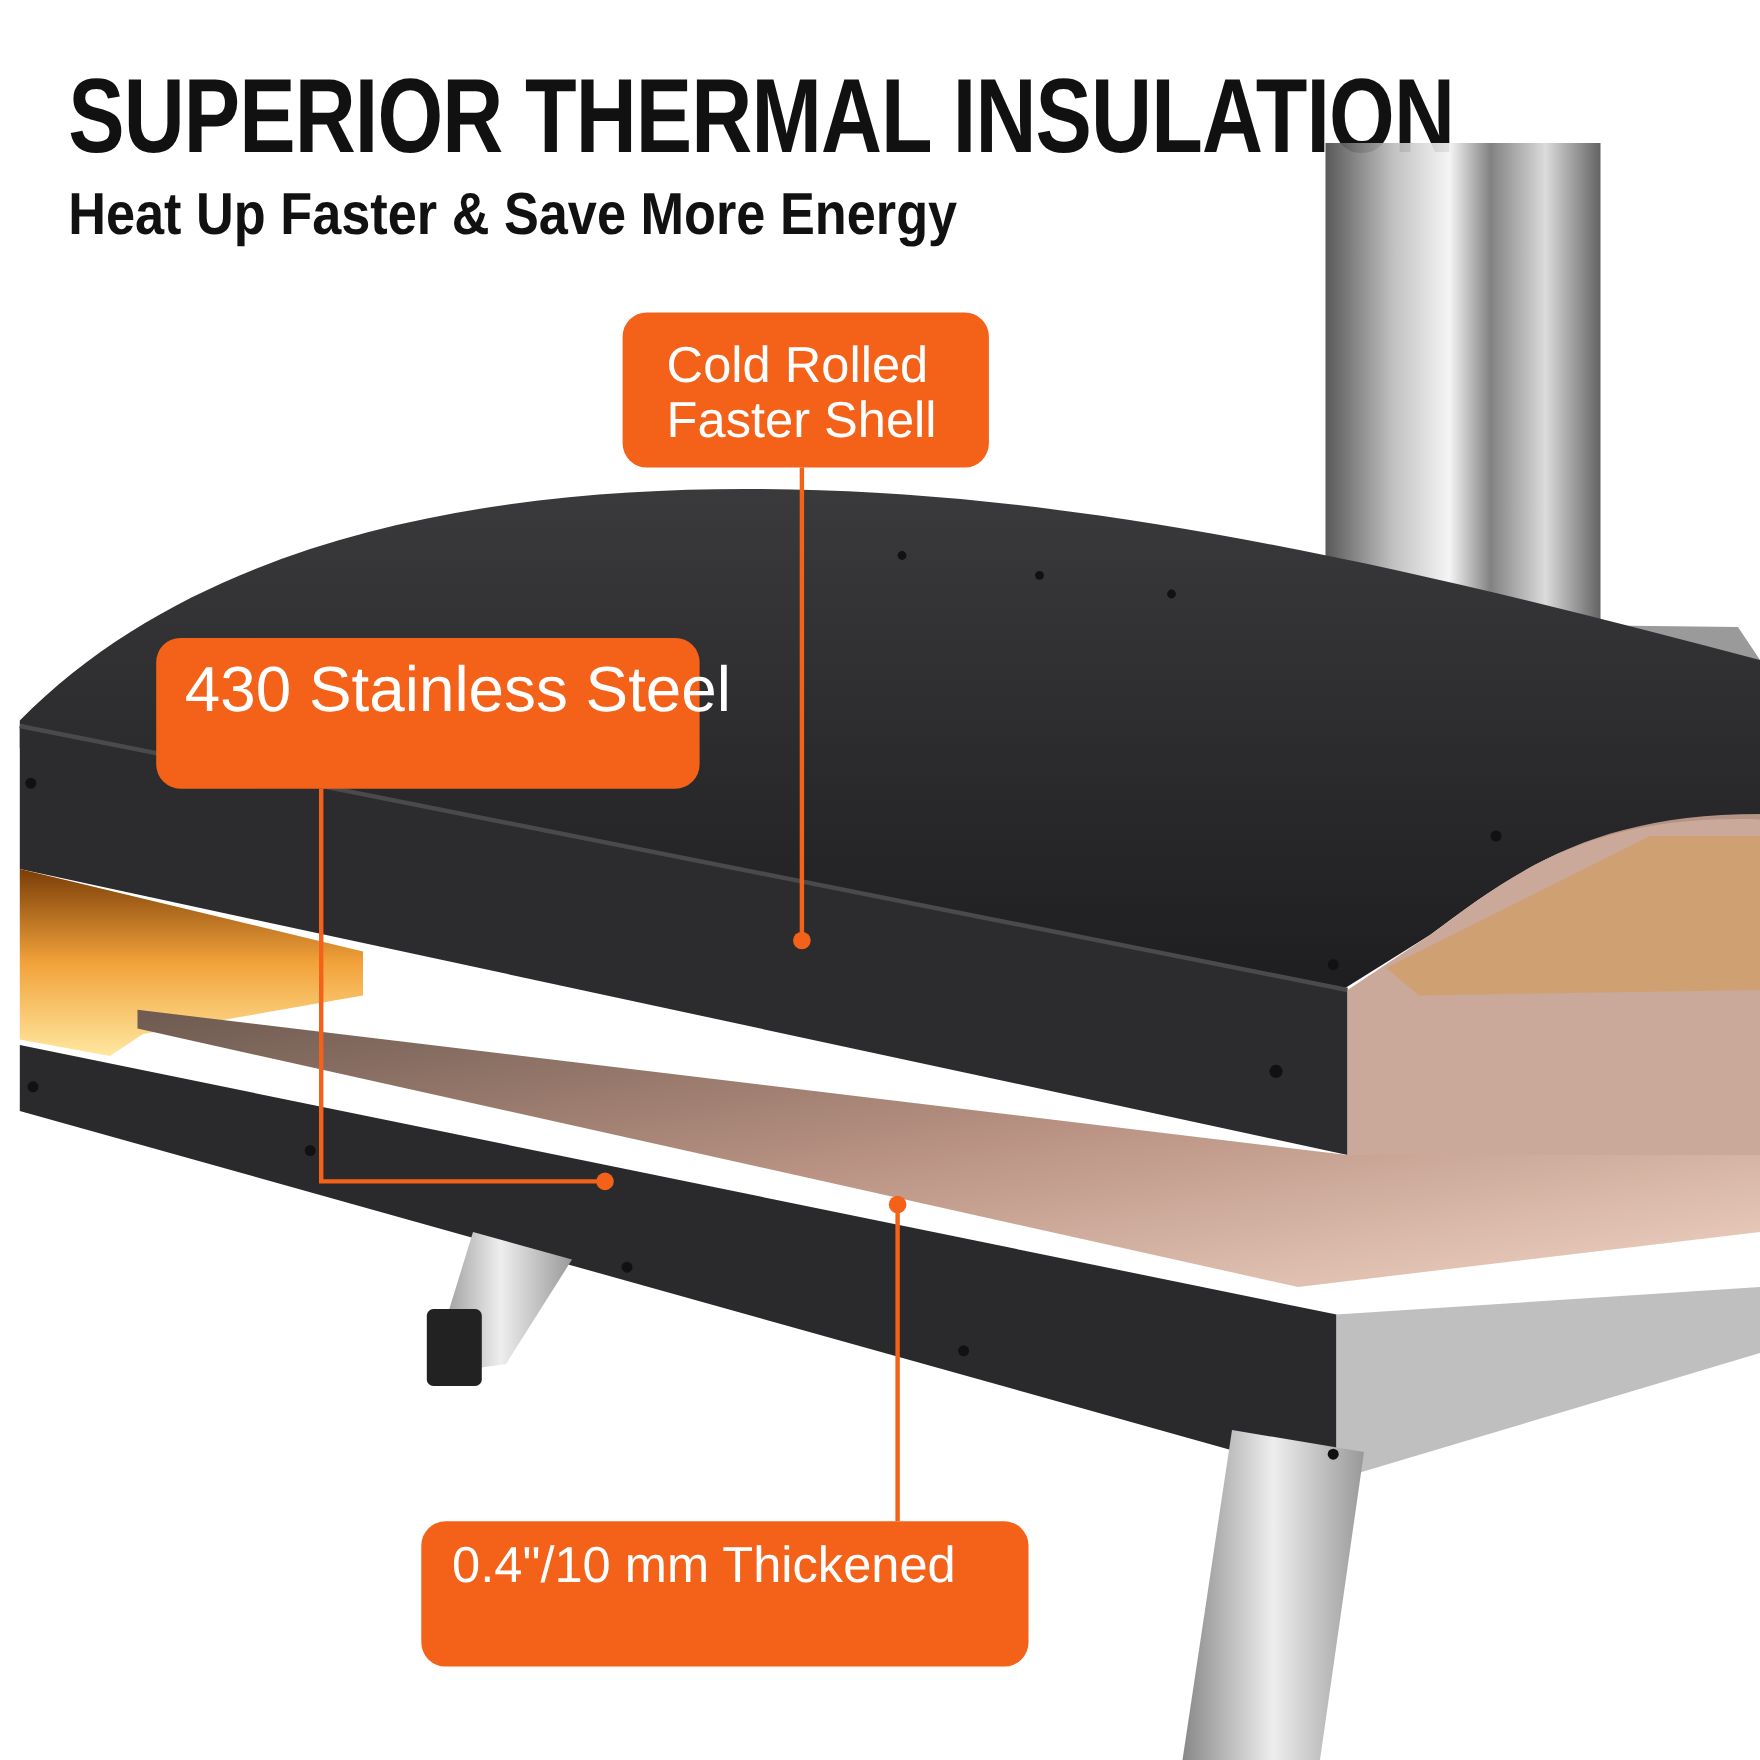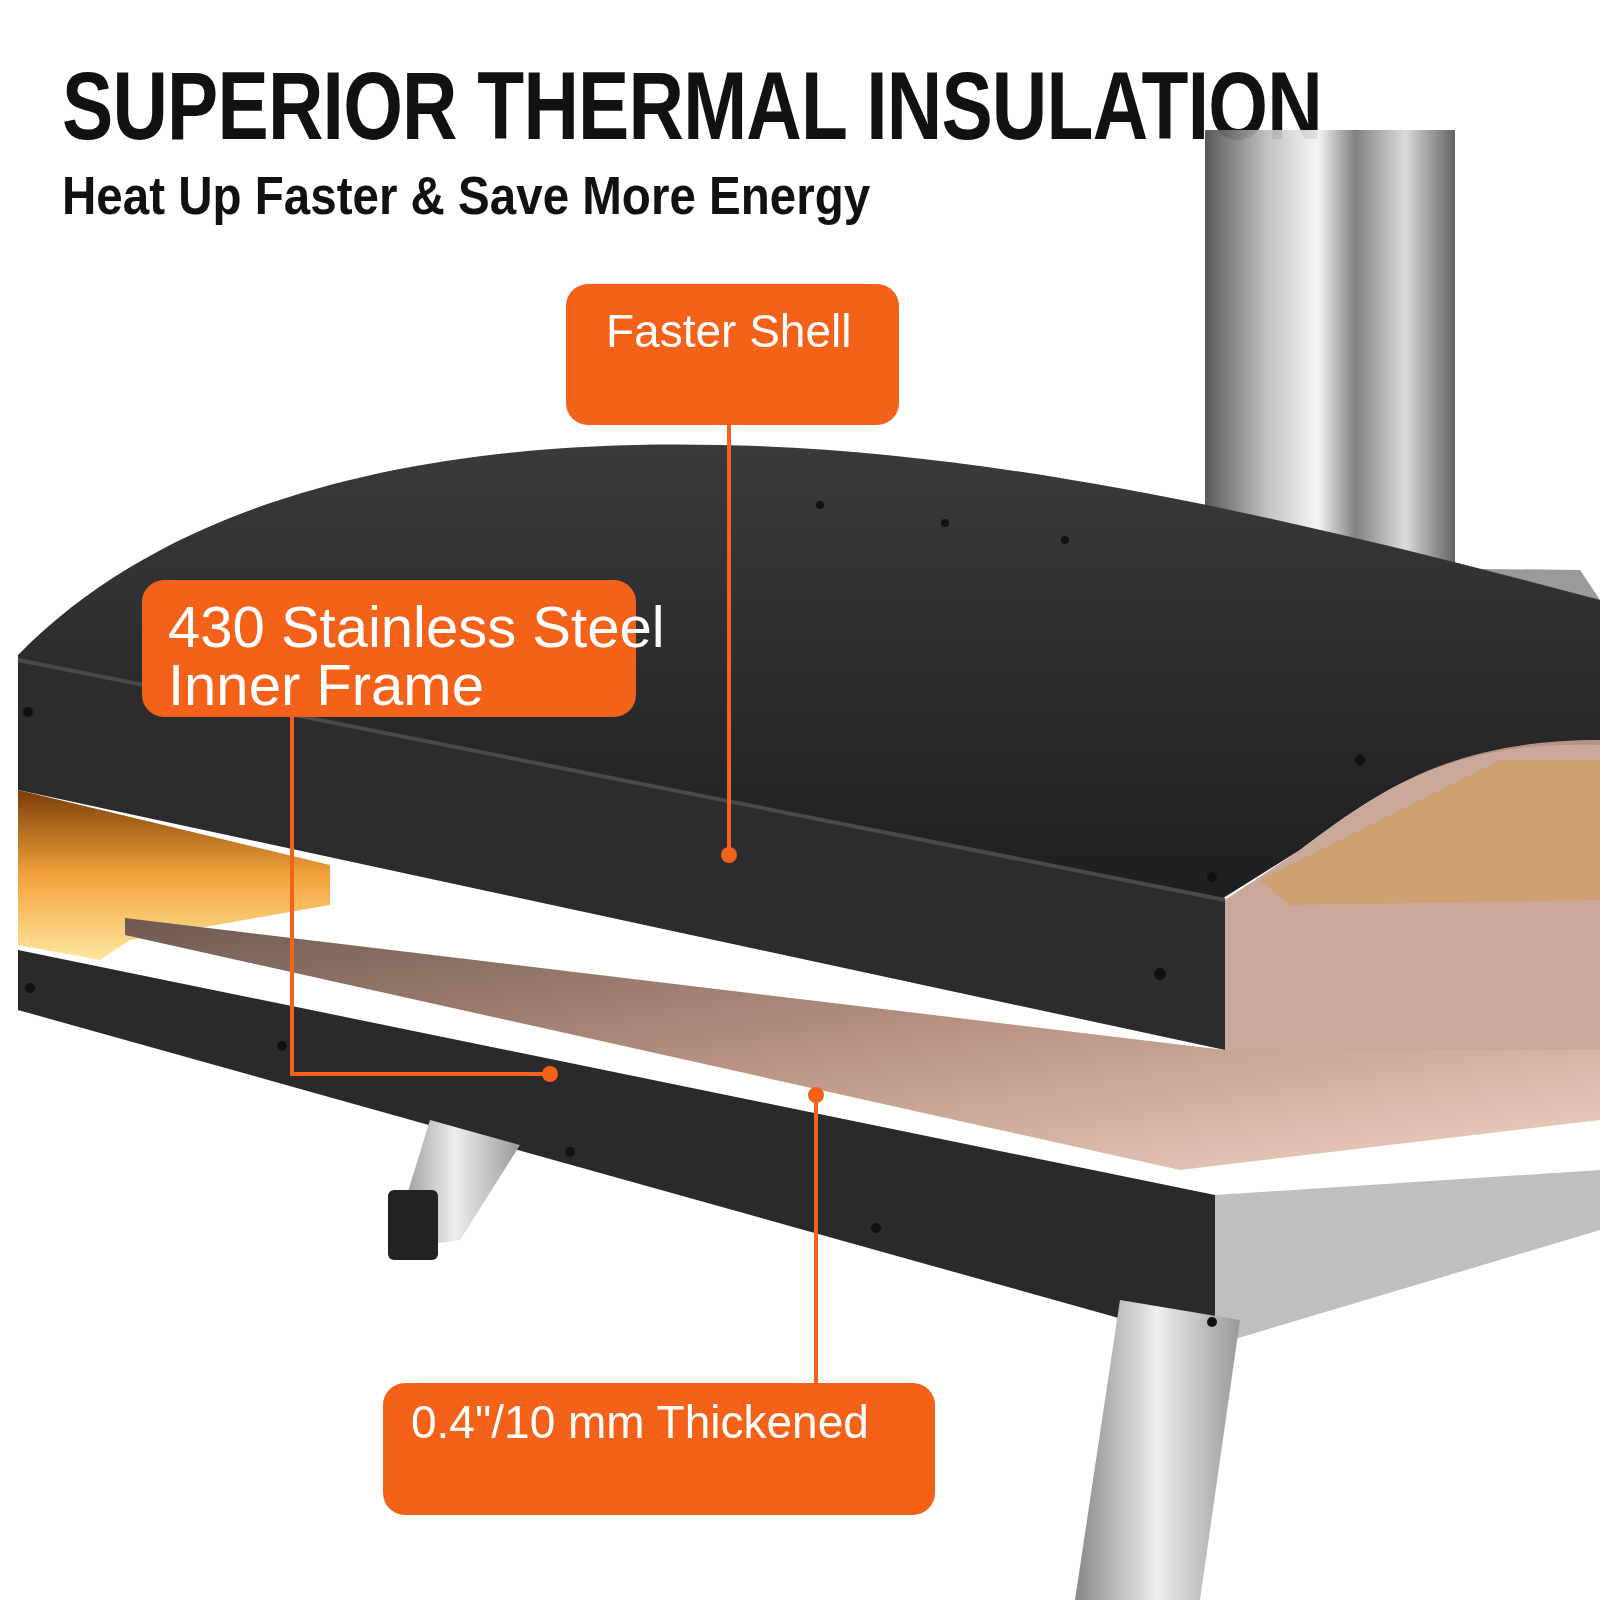--- a/index.html
+++ b/index.html
@@ -94,21 +94,21 @@
     <line x1="816" y1="1095" x2="816" y2="1383"></line>
   </g>
   <g fill="#f46119">
     <circle cx="729" cy="855" r="8"></circle>
     <circle cx="550" cy="1074" r="8"></circle>
     <circle cx="816" cy="1095" r="8"></circle>
   </g>
 </svg>
 
 <div class="callout" id="c-shell">
+  <span>Cold Rolled</span>
   <span>Faster Shell</span>
 </div>
 <div class="callout" id="c-frame">
   <span>430 Stainless Steel</span>
-  <span>Inner Frame</span>
 </div>
 <div class="callout" id="c-stone">
   <span>0.4"/10 mm Thickened</span>
 </div>
 
 </body></html>

